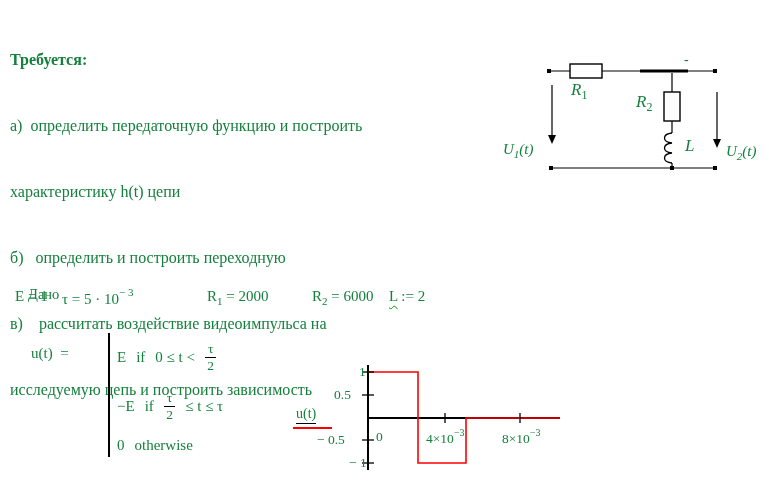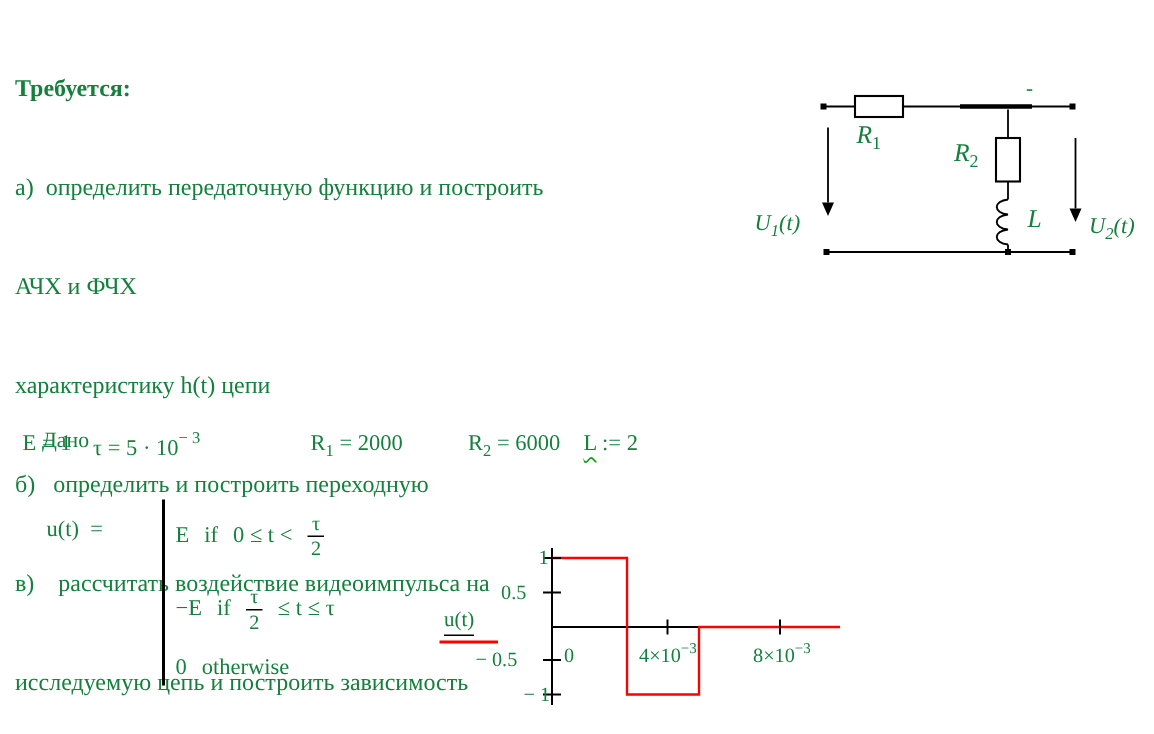--- a/index.html
+++ b/index.html
@@ -39,21 +39,20 @@
   .minus-mark{position:absolute;left:189px;top:22px;font-size:14px;}
 </style>
 </head>
 <body>
 
 <div class="page">
 
   <div class="tasktext">
     <div class="heading">Требуется:</div>
     <div>а)  определить передаточную функцию и построить</div>
-    <div>АЧХ и ФЧХ</div>
     <div>характеристику h(t) цепи</div>
     <div>б)   определить и построить переходную</div>
     <div>в)    рассчитать воздействие видеоимпульса на</div>
     <div>исследуемую цепь и построить зависимость</div>
     
     
     
   </div>
 
   <div class="circuit">

